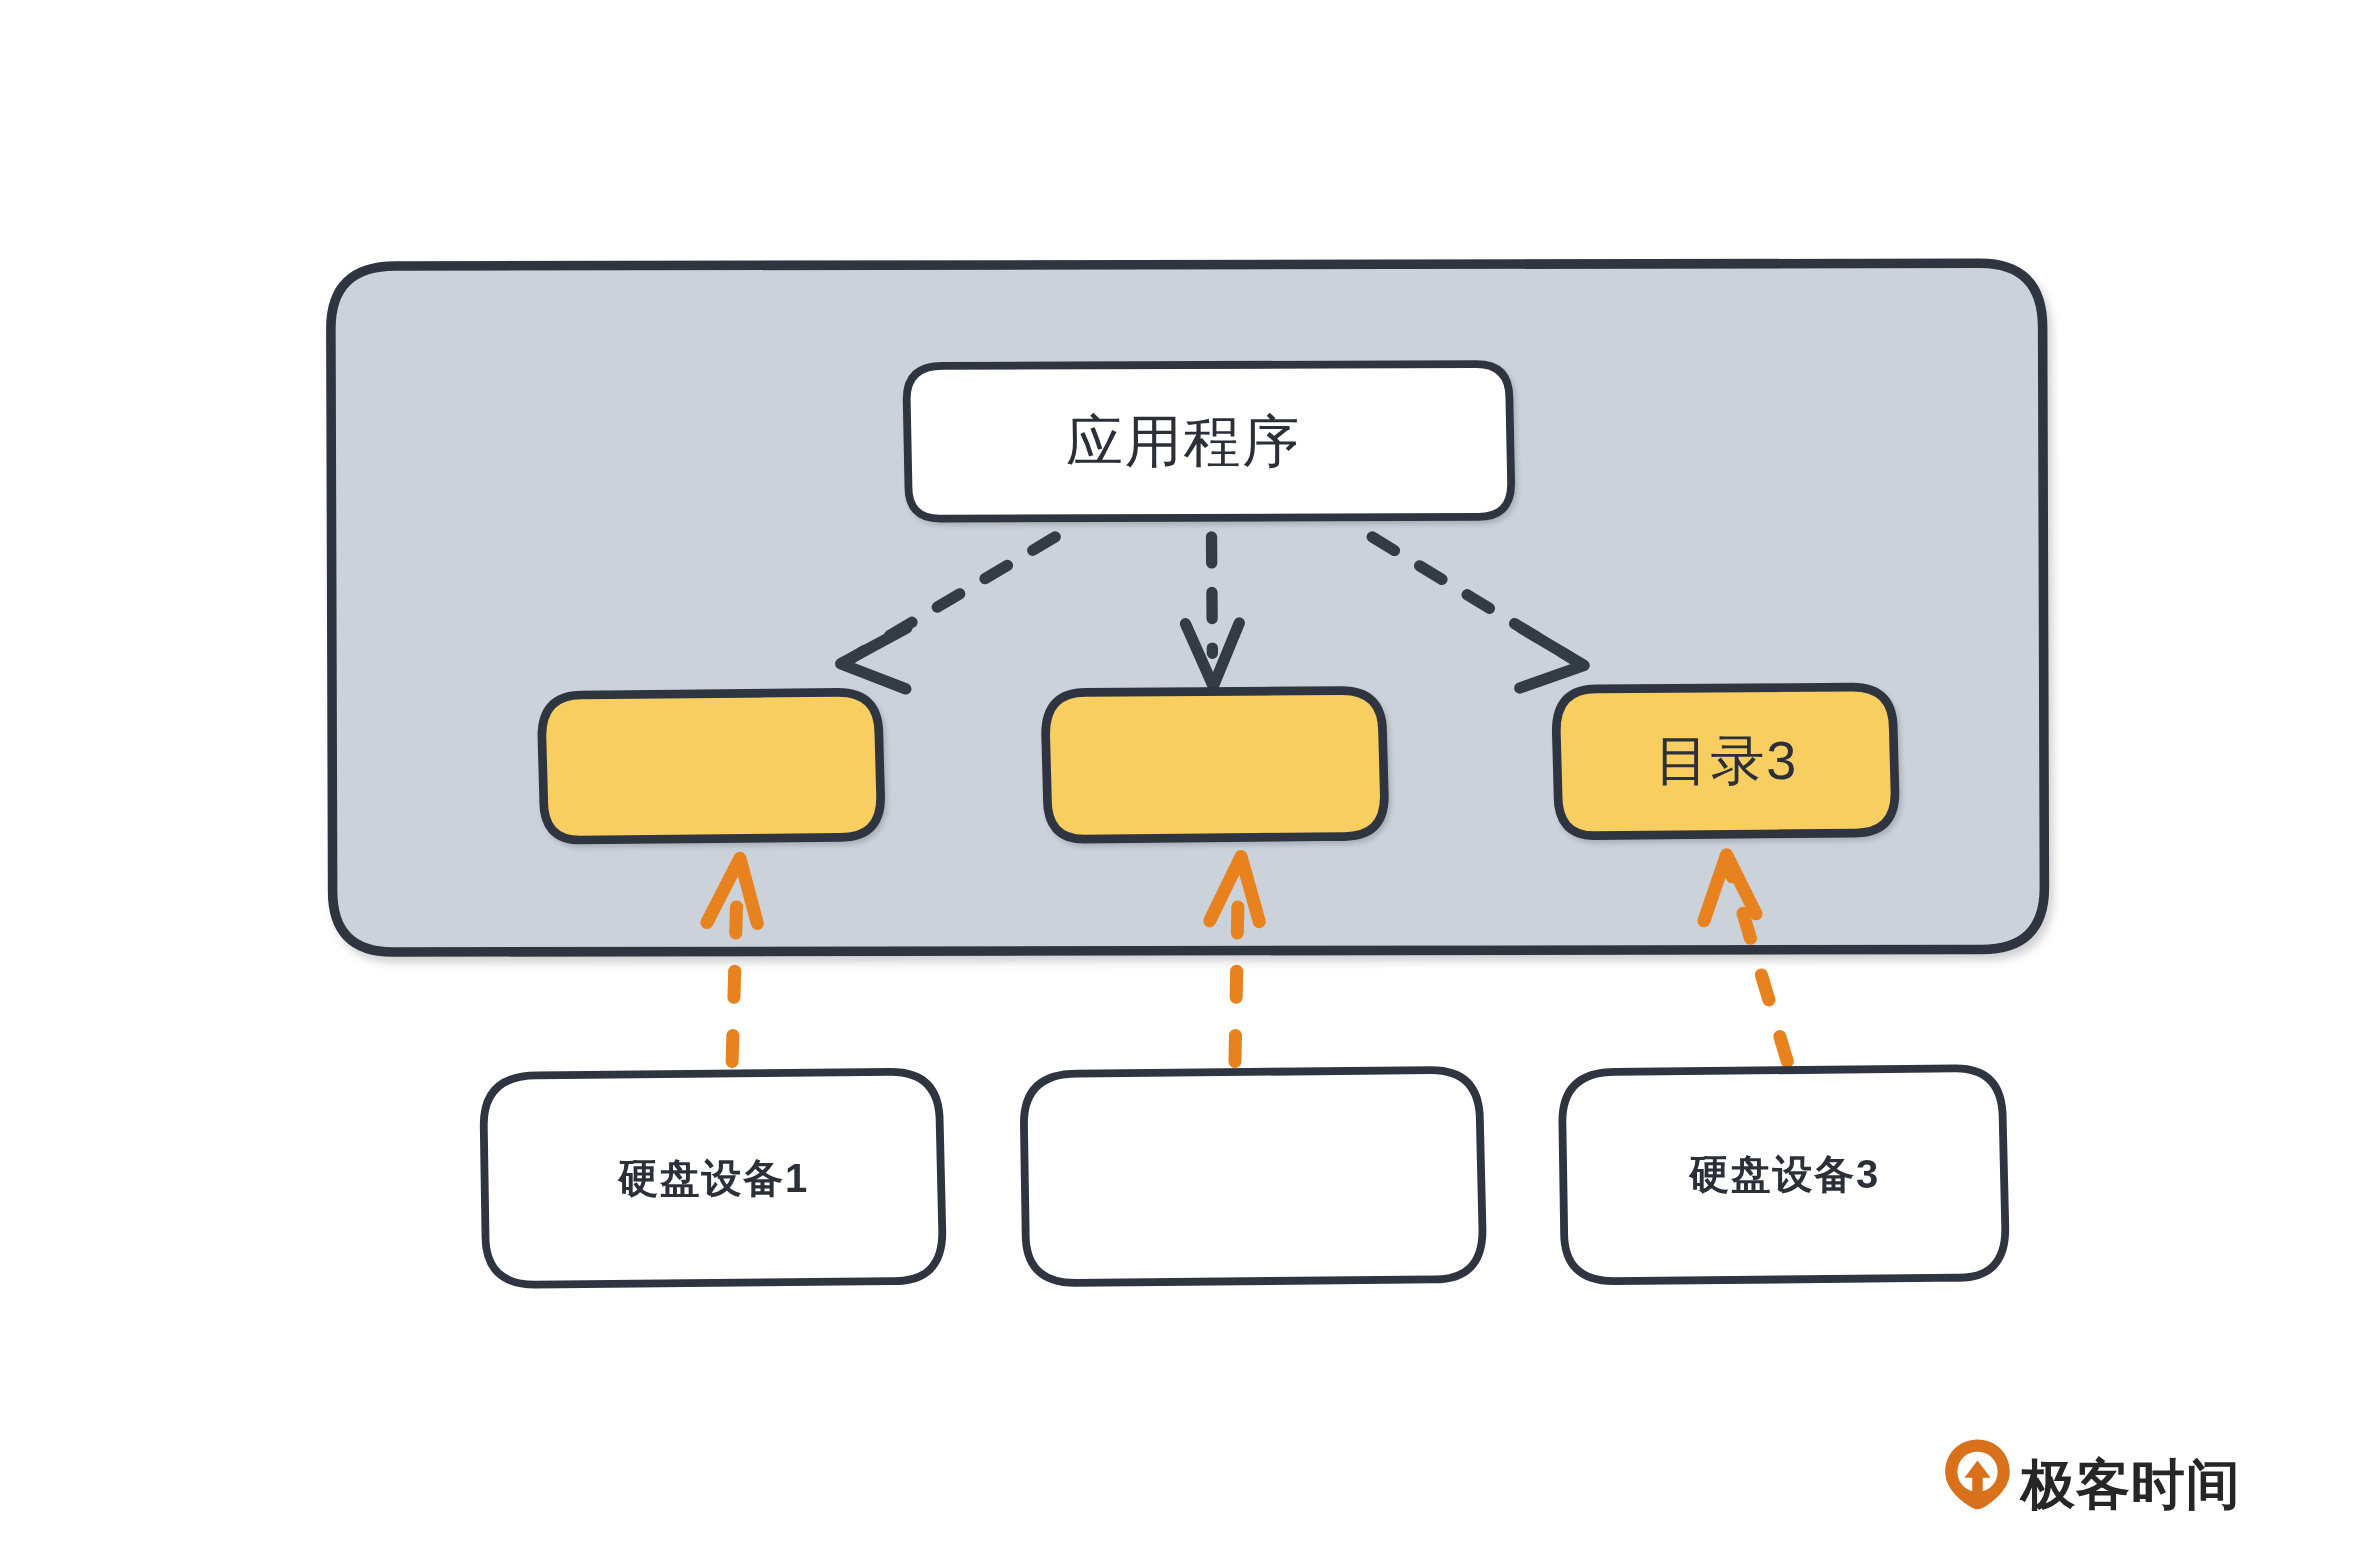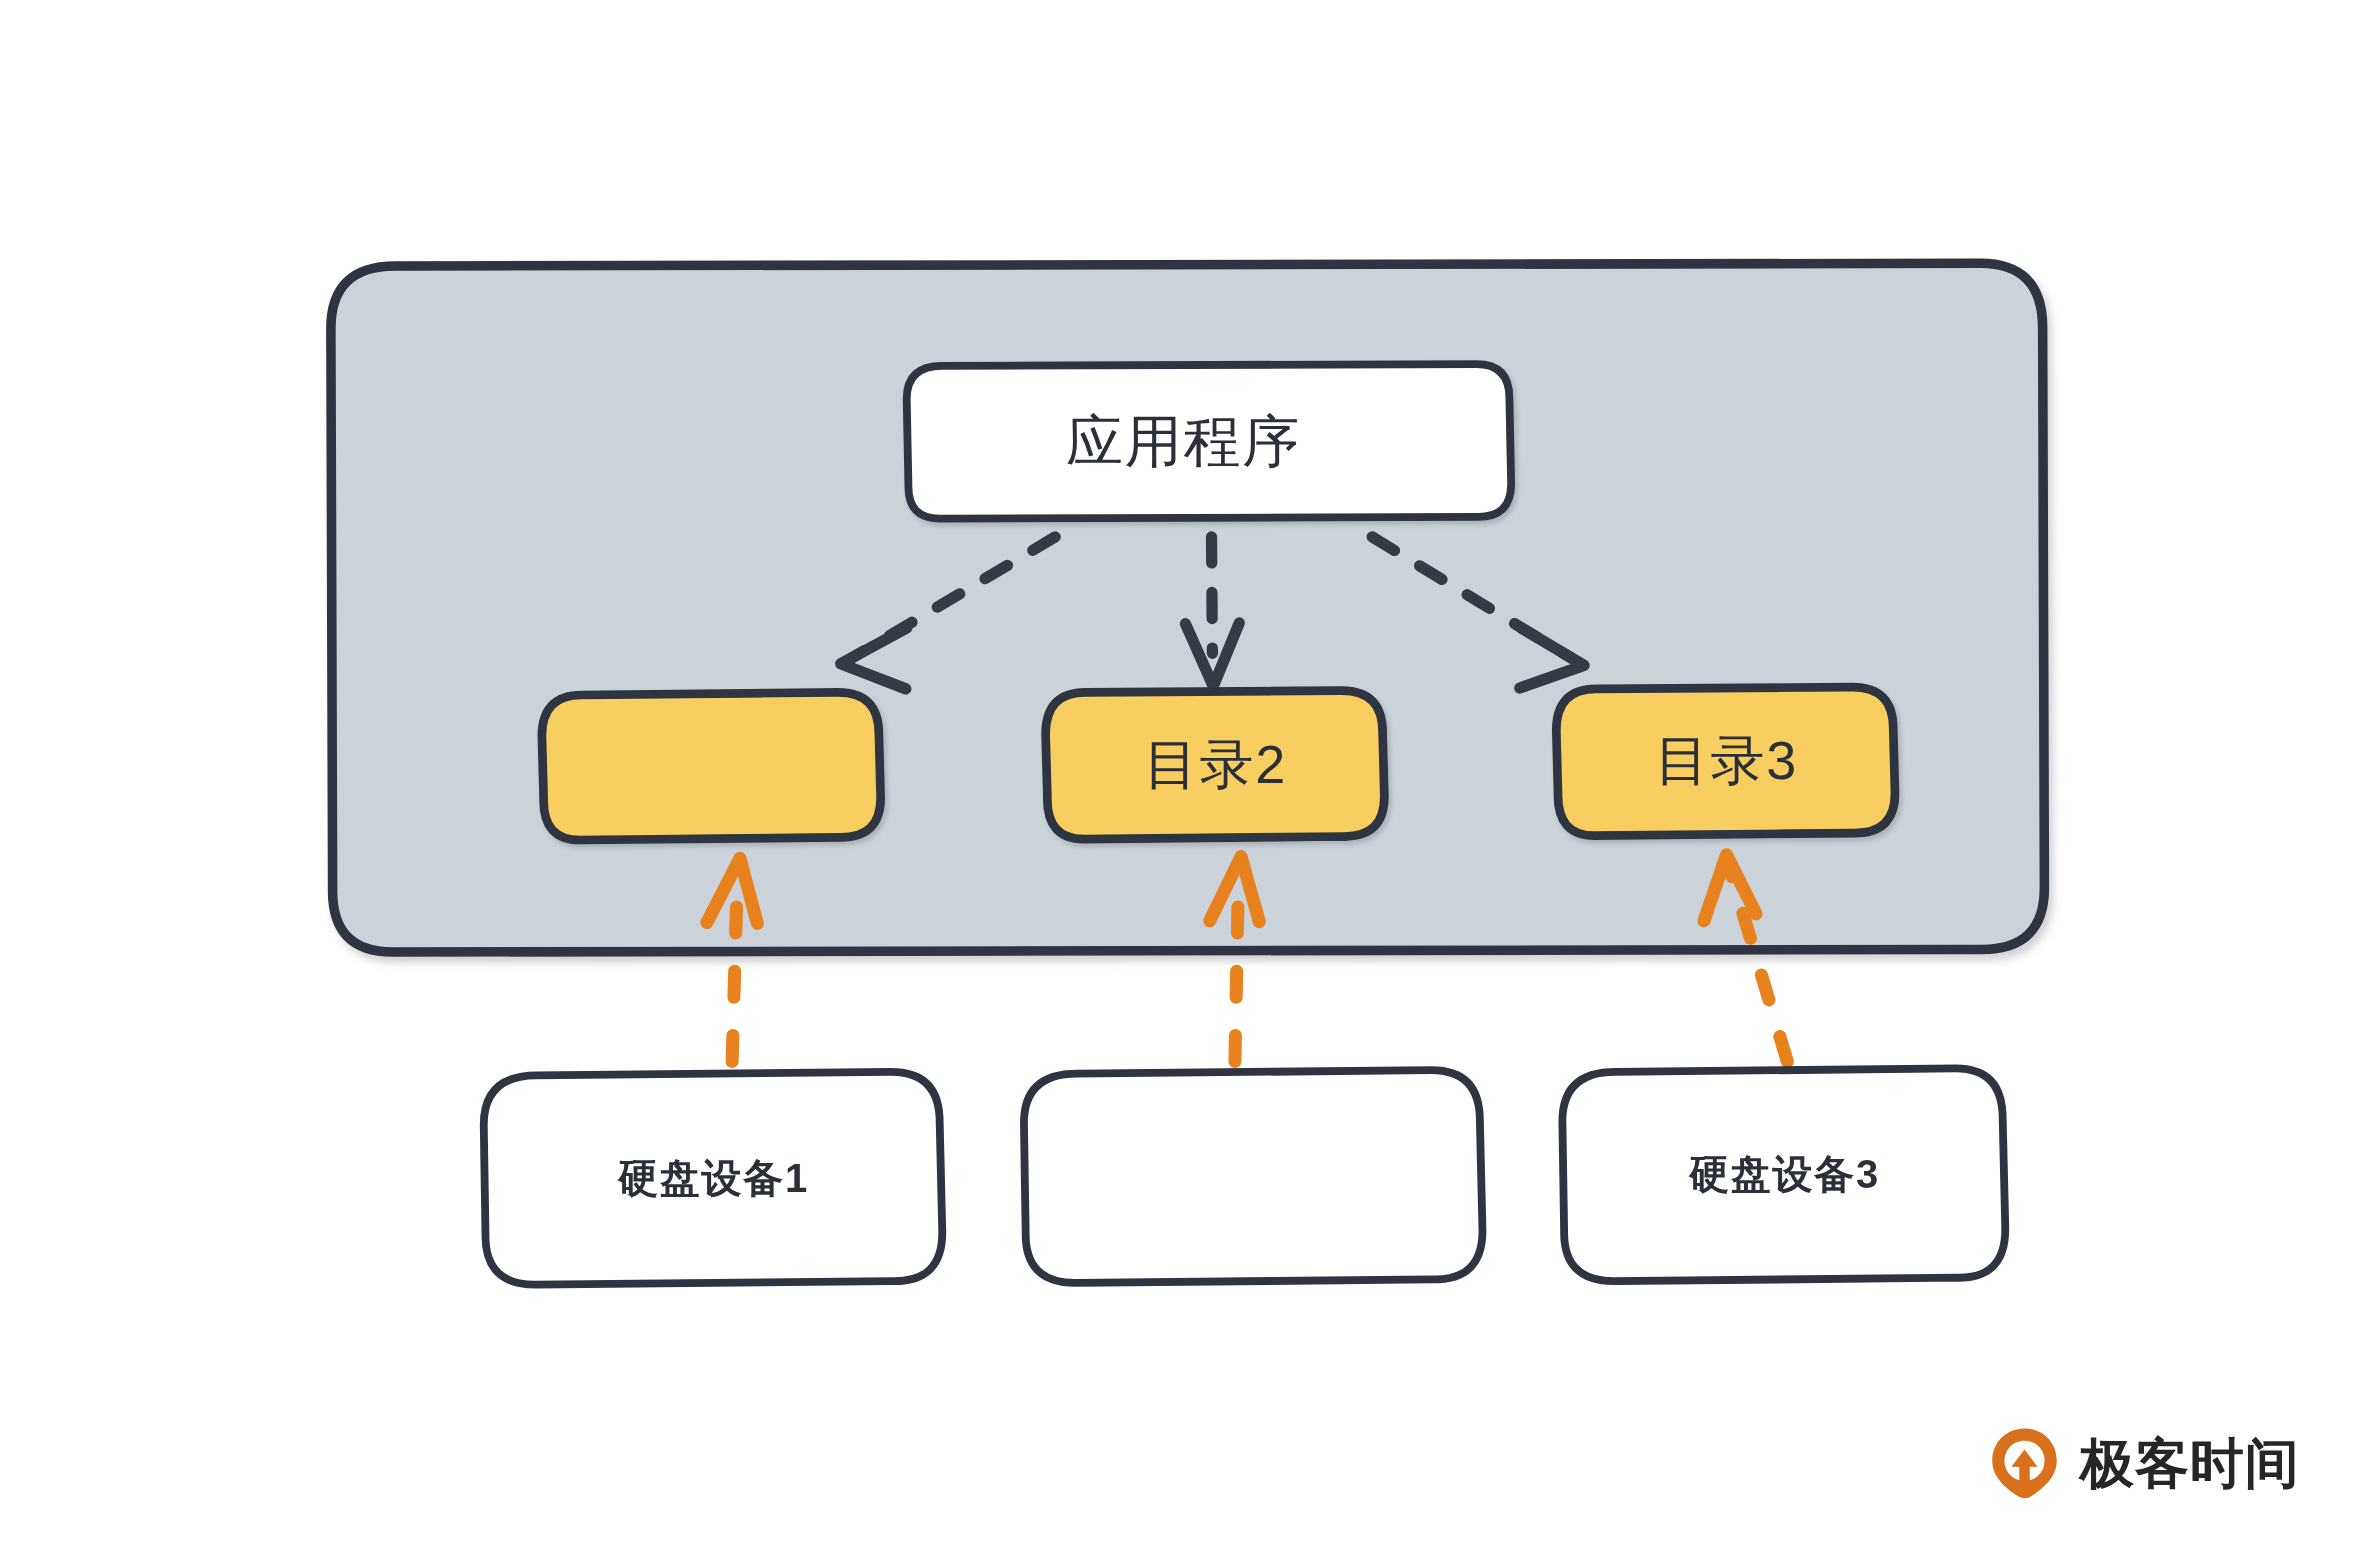--- a/index.html
+++ b/index.html
@@ -23,23 +23,23 @@
     white-space:nowrap;
     pointer-events:none;
   }
   .lbl-app{font-size:57px;}
   .lbl-dir{font-size:54px;}
   .lbl-disk{font-size:40px;font-weight:bold;}
 
   
   #watermark{
     position:absolute;
-    left:1987px;top:1414px;
+    left:1940px;top:1414px;
     width:295px;height:97px;
-    display:flex;align-items:center;gap:18px;
+    display:flex;align-items:flex-end;gap:6px;
   }
   #wm-logo{width:75px;height:75px;position:relative;flex:0 0 auto;}
   #wm-text{
     font-size:54px;
     font-weight:700;
     color:#262626;
     letter-spacing:0.9px;
     line-height:1;
     white-space:nowrap;
   }
@@ -183,21 +183,20 @@
                Q 1800 1475 1801 1417
                L 1799 1291
                Q 1799 1234 1860 1234 Z" fill="#FFFFFF" stroke="#2E3440" stroke-width="9" stroke-linejoin="round" stroke-linecap="round"></path>
     </g>
 
   </svg>
 
   <div class="boxlabel lbl-app" style="left:881px;top:366px;width:605px;height:153px;">应用程序</div>
 
 
-  <div class="boxlabel lbl-dir" style="left:1046px;top:691px;width:339px;height:148px;">目录2</div>
 
   <div class="boxlabel lbl-dir" style="left:1557px;top:687px;width:339px;height:148px;">目录3</div>
 
   <div class="boxlabel lbl-disk" style="left:484px;top:1072px;width:459px;height:213px;">硬盘设备1</div>
 
 
   <div class="boxlabel lbl-disk" style="left:1563px;top:1068px;width:443px;height:213px;">硬盘设备3</div>
 
   <div id="watermark">
     <div id="wm-logo">

